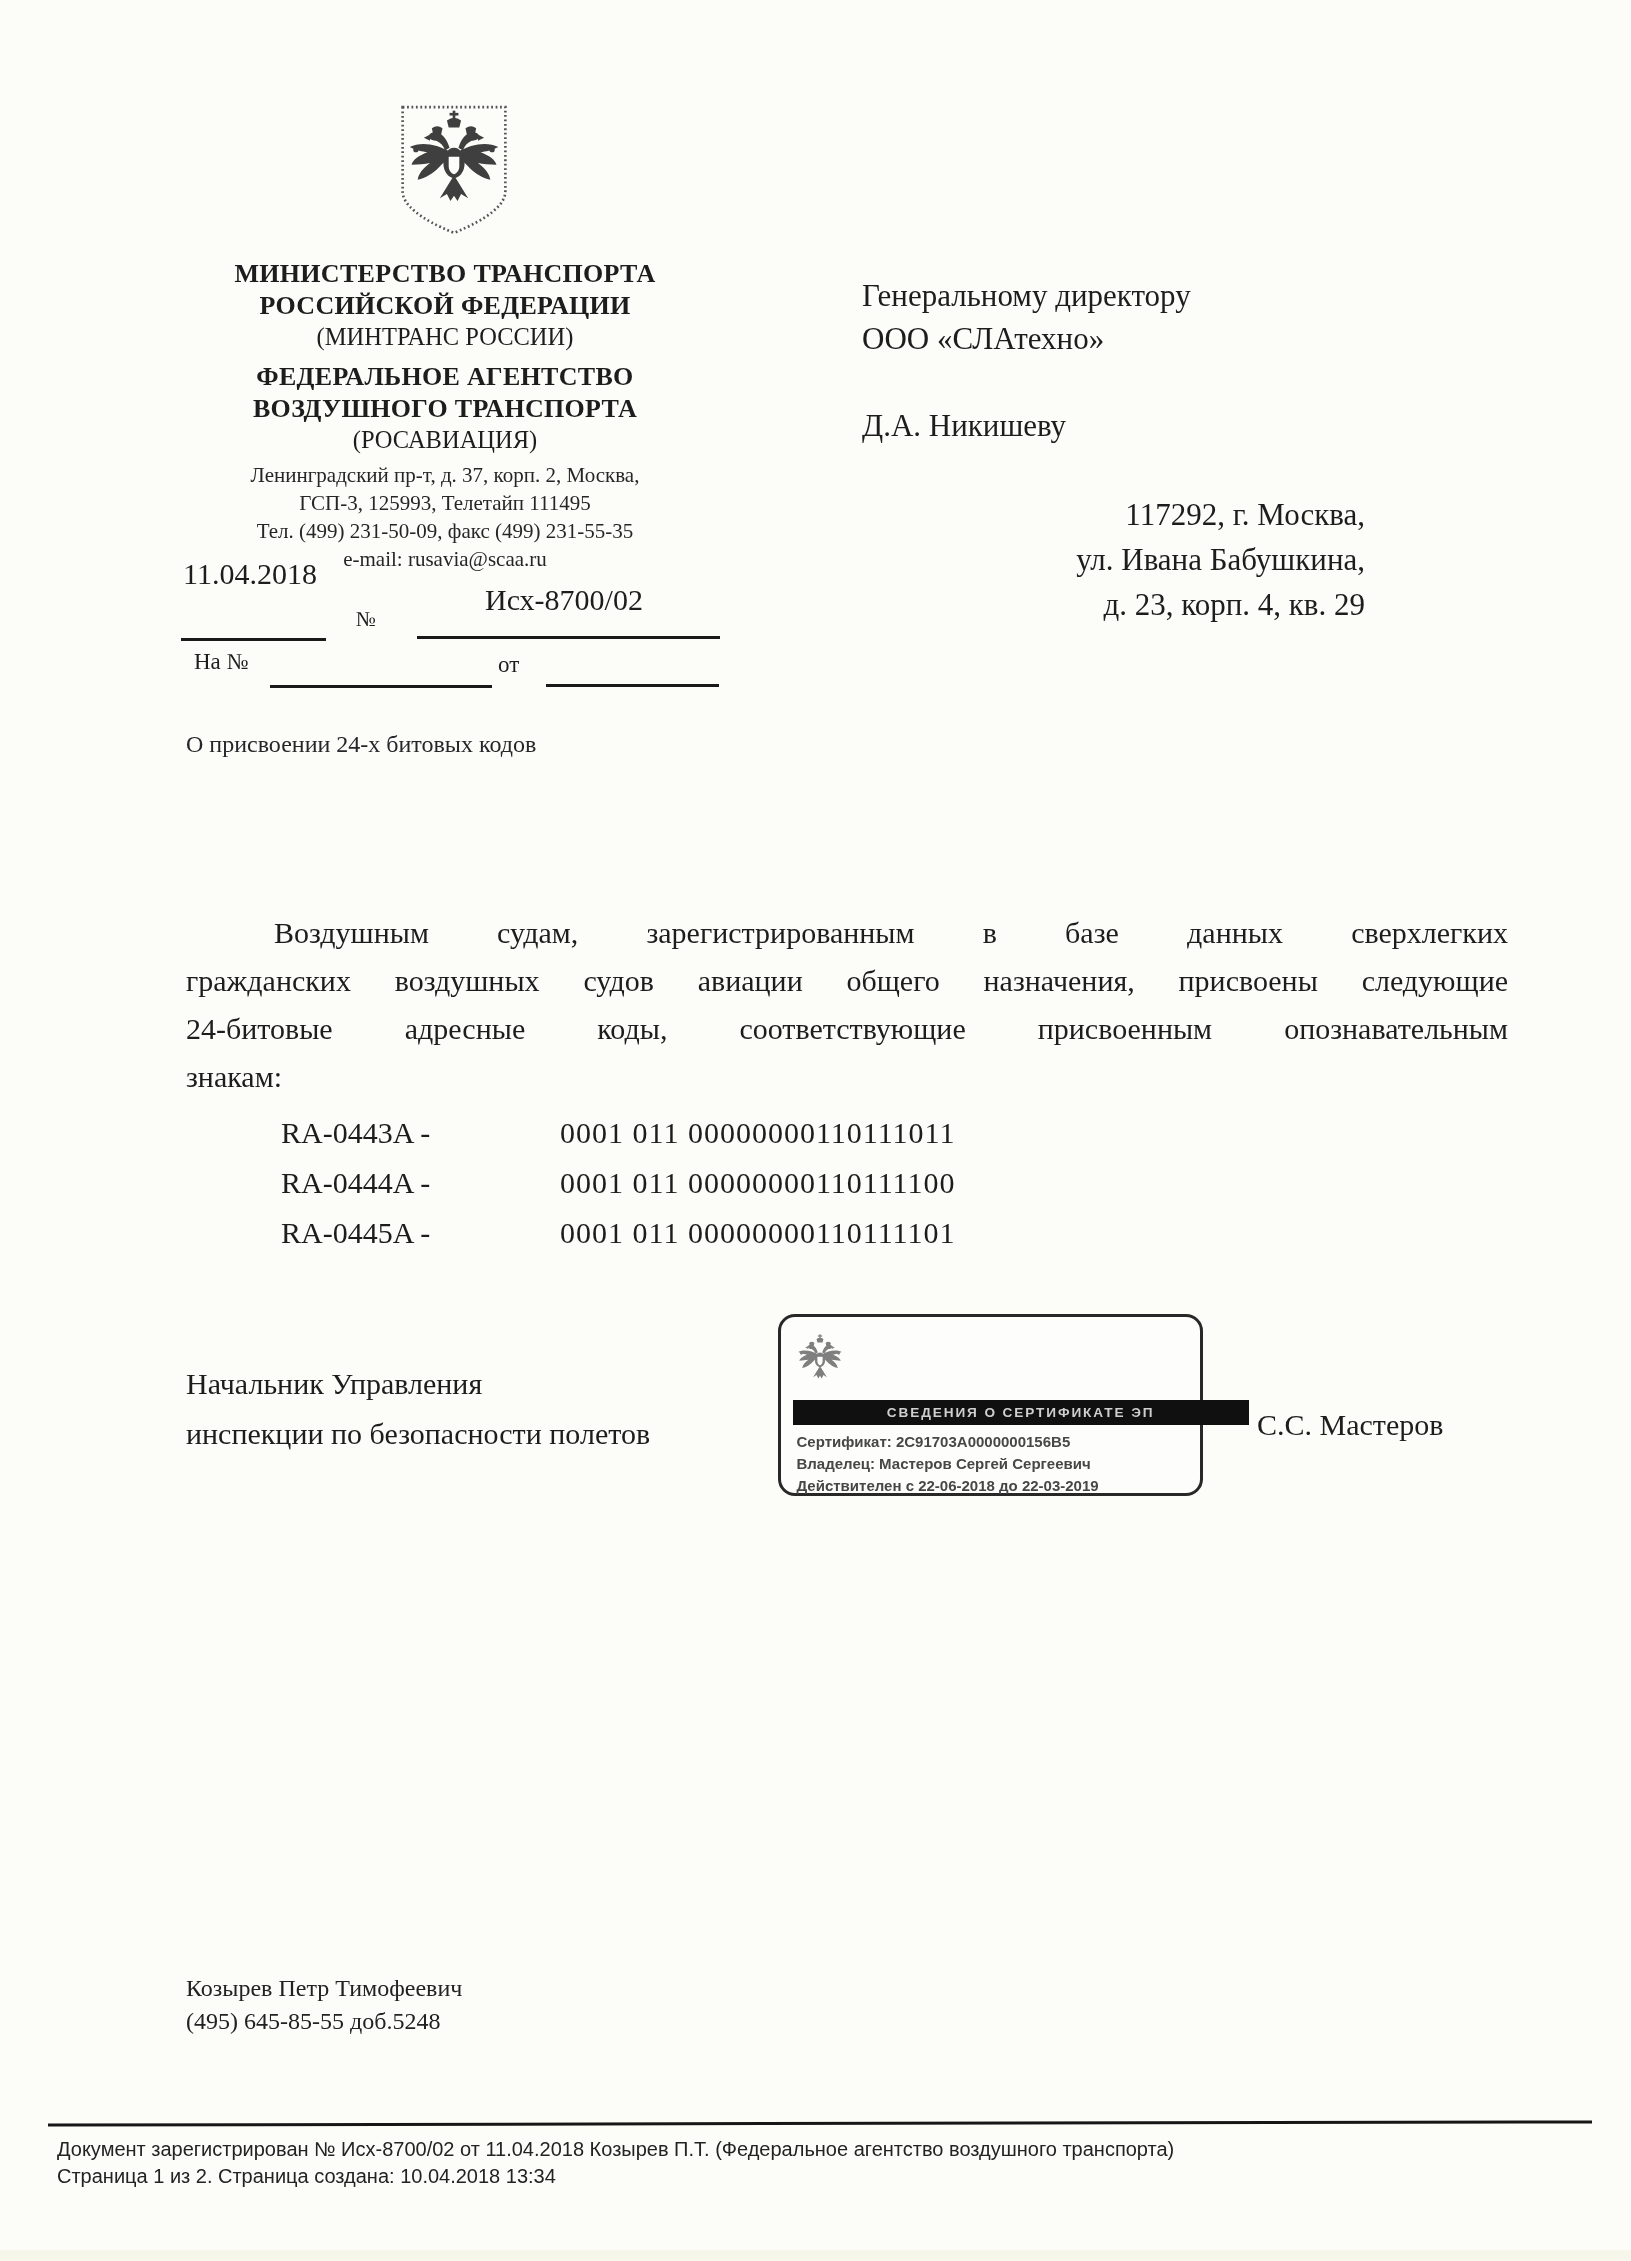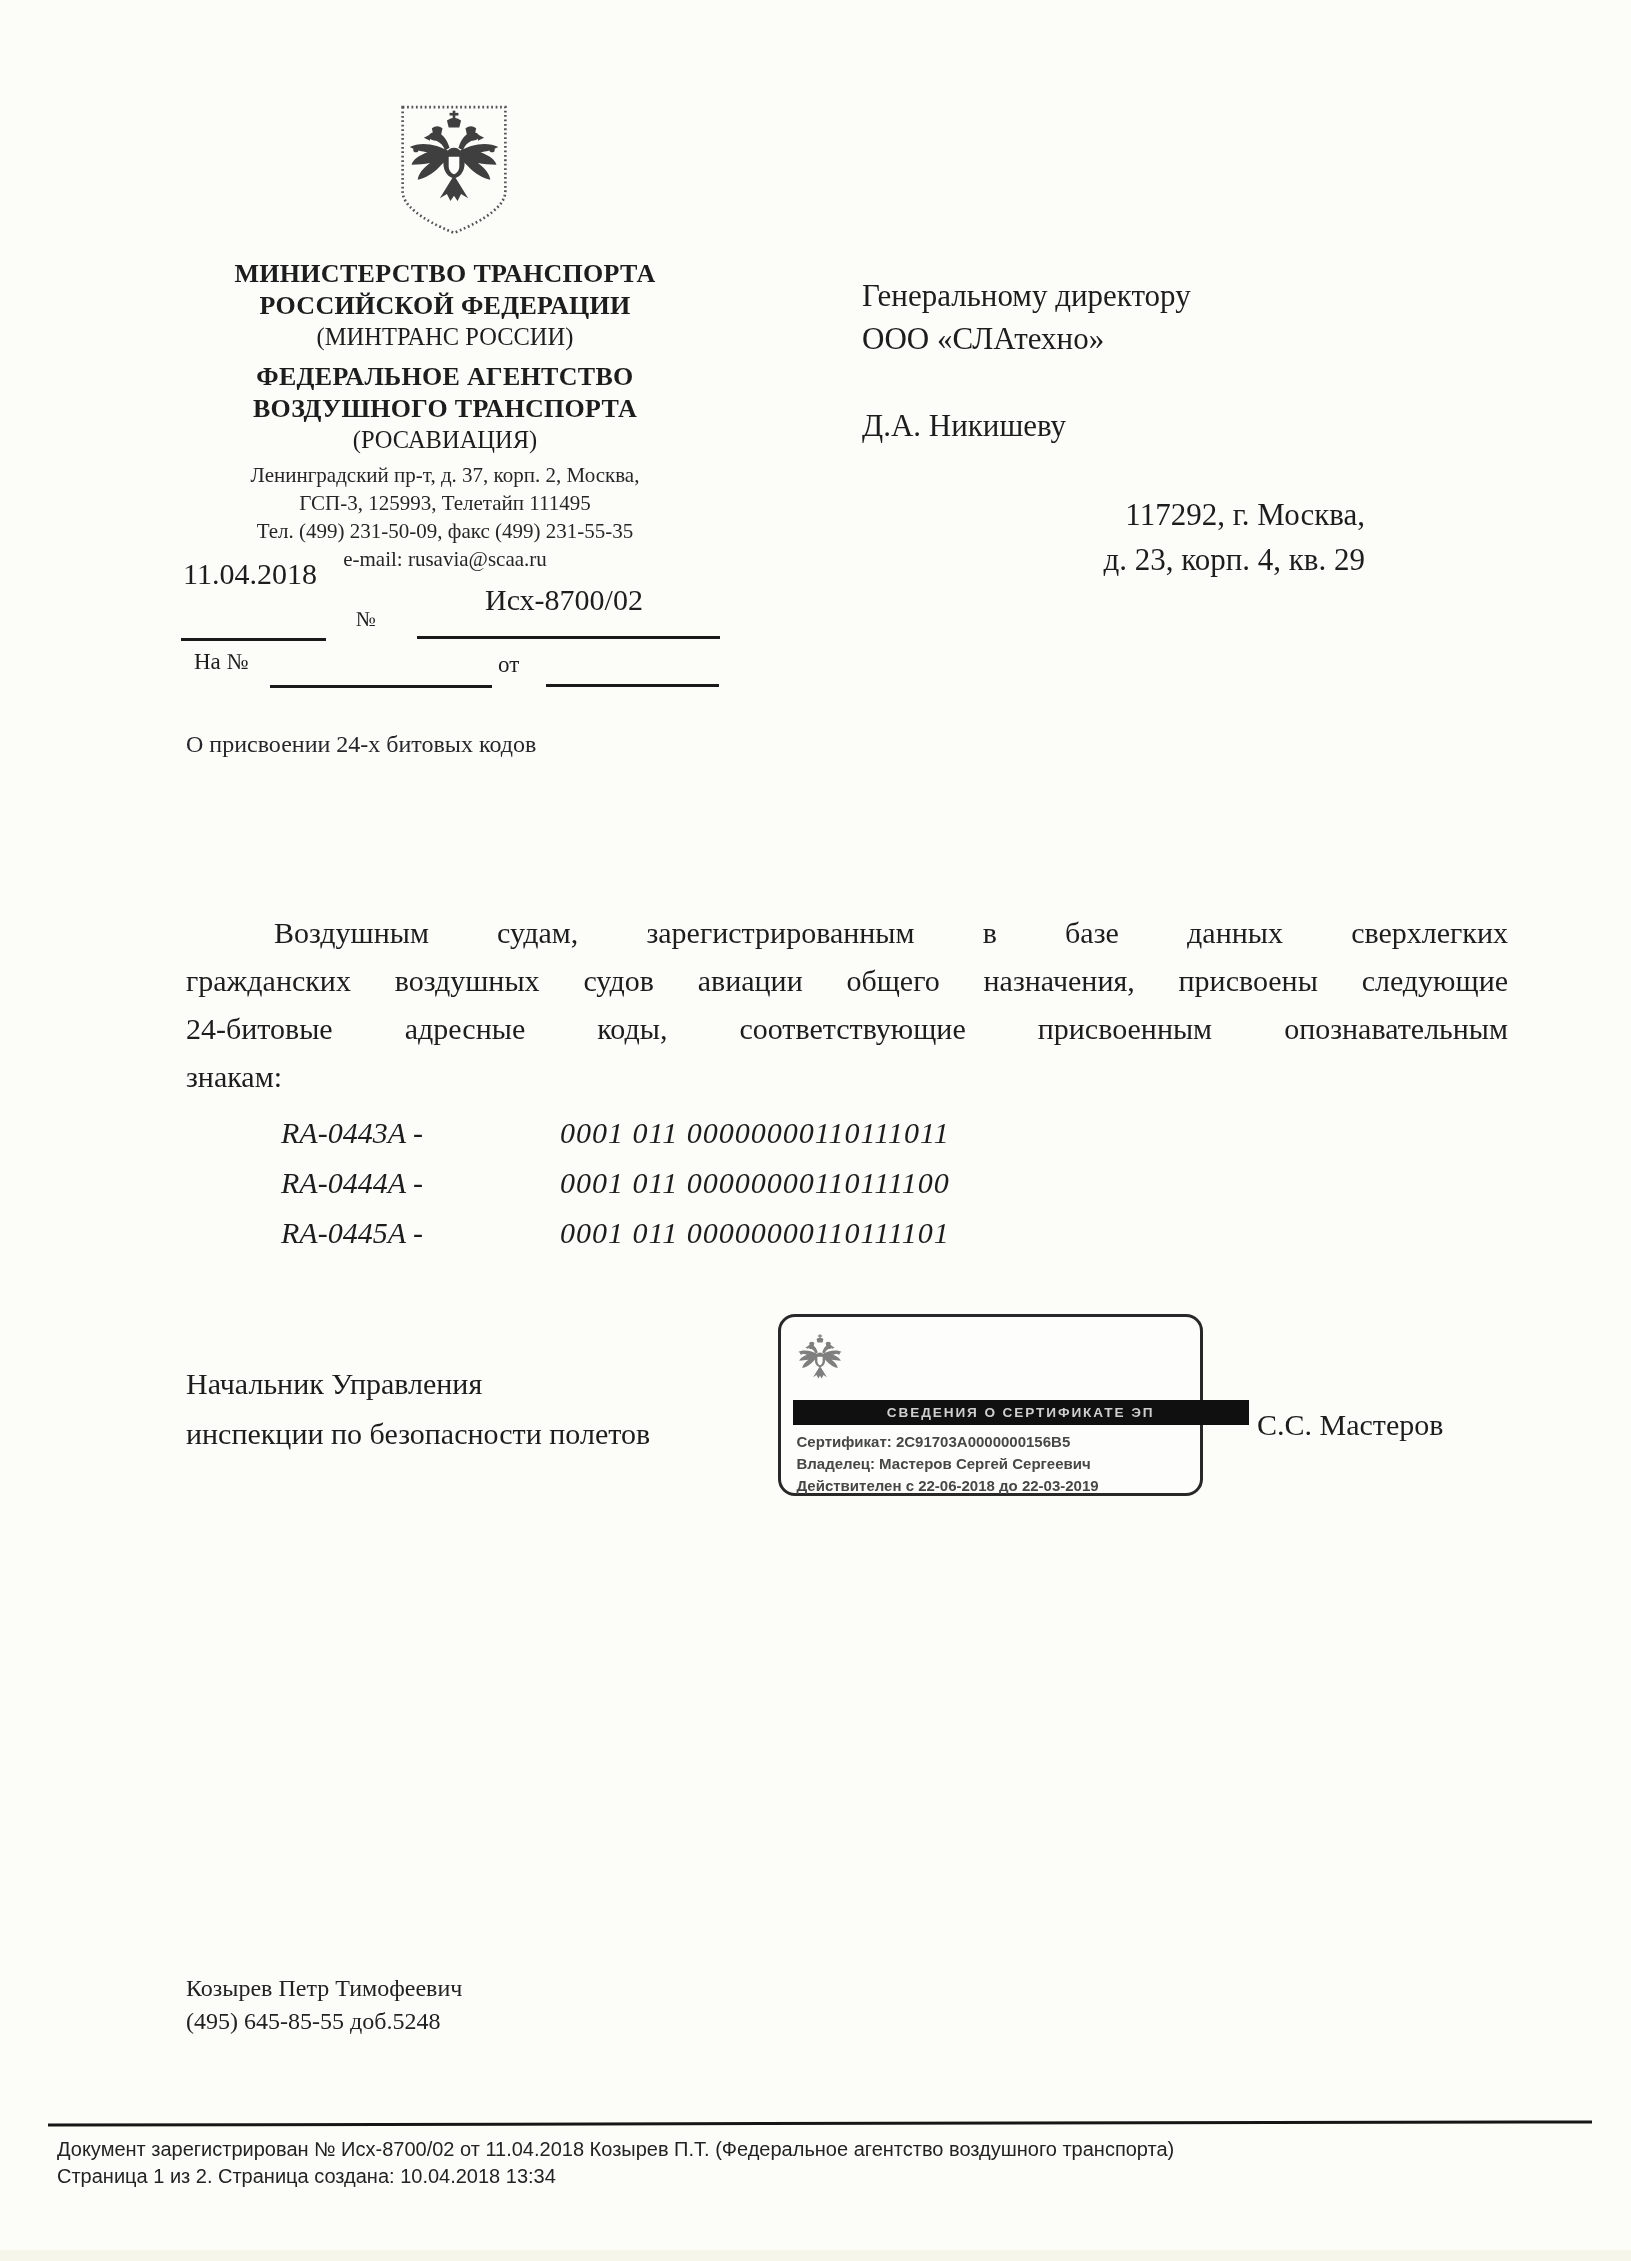--- a/index.html
+++ b/index.html
@@ -38,21 +38,21 @@
   .rec-name{margin-top:44px;}
   .rec-addr{margin-top:45px;line-height:45px;text-align:right;}
 
   
   .body-par{left:186px;top:916px;width:1322px;font-size:30px;}
   .body-line{height:48px;text-align:justify;text-align-last:justify;white-space:normal;}
   .body-line.first{padding-left:88px;width:1234px;}
   .body-line.last{text-align:left;text-align-last:left;}
 
   
-  .codes{left:281px;top:1116px;font-size:30px;font-style:italic;}
+  .codes{left:281px;top:1116px;font-size:30px;}
   .code-row{height:50px;white-space:nowrap;}
   .code-reg{display:inline-block;width:279px;}
   .code-val{letter-spacing:1px;}
 
   
   .sig-title{left:186px;top:1359px;font-size:30px;line-height:50px;}
   .sig-name{left:1257px;top:1408px;font-size:30px;}
 
   
   .stamp{left:778px;top:1314px;width:419px;height:176px;border:3.2px solid #282828;border-radius:17px;background:#fdfdfc;font-family:"Liberation Sans", sans-serif;}
@@ -129,20 +129,21 @@
   <div class="abs blank ul-b2"></div>
 
   <div class="abs subject">О присвоении 24-х битовых кодов</div>
 
   <div class="abs recipient">
     <div>Генеральному директору</div>
     <div>ООО «СЛАтехно»</div>
     <div class="rec-name">Д.А. Никишеву</div>
     <div class="rec-addr">
       <div>117292, г. Москва,</div>
+      <div>ул. Ивана Бабушкина,</div>
       <div>д. 23, корп. 4, кв. 29</div>
     </div>
   </div>
 
   <div class="abs body-par">
     <div class="body-line first">Воздушным судам, зарегистрированным в базе данных сверхлегких</div>
     <div class="body-line">гражданских воздушных судов авиации общего назначения, присвоены следующие</div>
     <div class="body-line">24-битовые адресные коды, соответствующие присвоенным опознавательным</div>
     <div class="body-line last">знакам:</div>
   </div>

